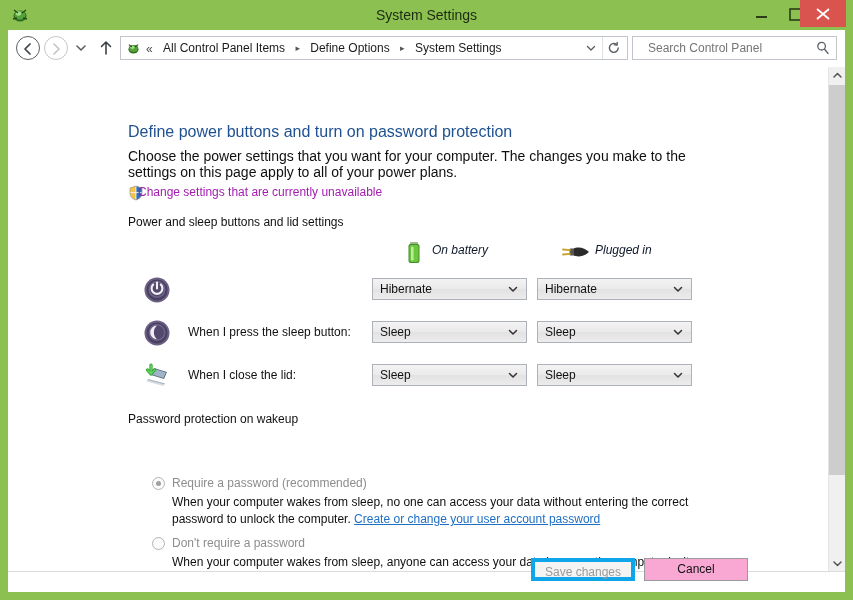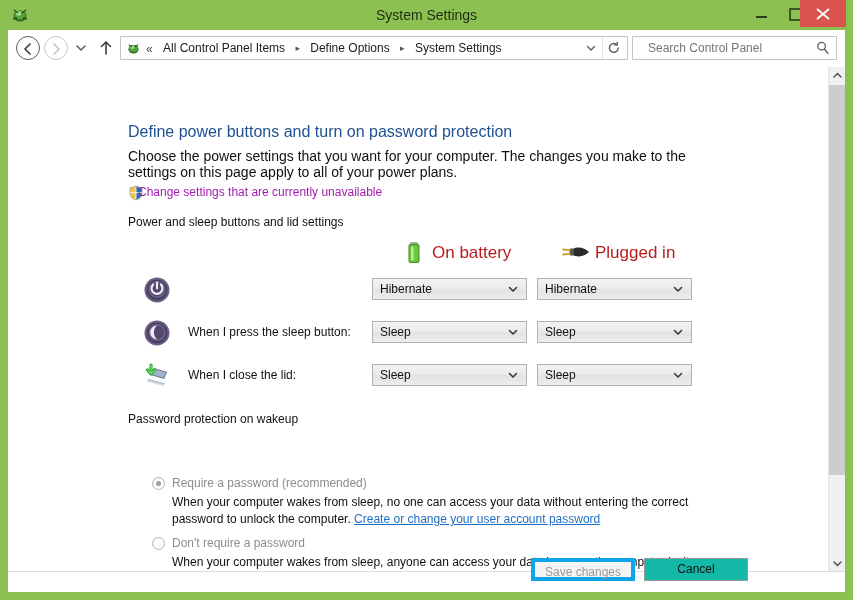--- a/index.html
+++ b/index.html
@@ -283,23 +283,24 @@
     height: 28px;
   }
   #col-plugged {
     position: absolute;
     left: 553px; top: 172px;
     height: 28px;
   }
   .col-label {
     position: absolute;
     left: 34px; top: 4px;
-    font-size: 17px;
-    color: #b91c1c;
+    font-size: 12px;
+    color: #0f172a;
     white-space: nowrap;
+    font-style: italic;
   }
 
   
   .setting-row {
     position: absolute;
     left: 135px;
     width: 570px;
     height: 32px;
   }
   #row-power { top: 209px; }
@@ -442,21 +443,21 @@
   #btn-save {
     left: 523px;
     border: 4px solid #0ea5e9;
     color: #9a9a9a;
     background: #f4f4f4;
   }
   #btn-cancel {
     left: 636px;
     border: 1px solid #9a9a9a;
     color: #111;
-    background: #14b8a6;
+    background: #f9a8d4;
   }
 </style>
 </head>
 <body>
 
 <div id="window">
 
   <div id="titlebar">
 
     <div id="app-icon">

